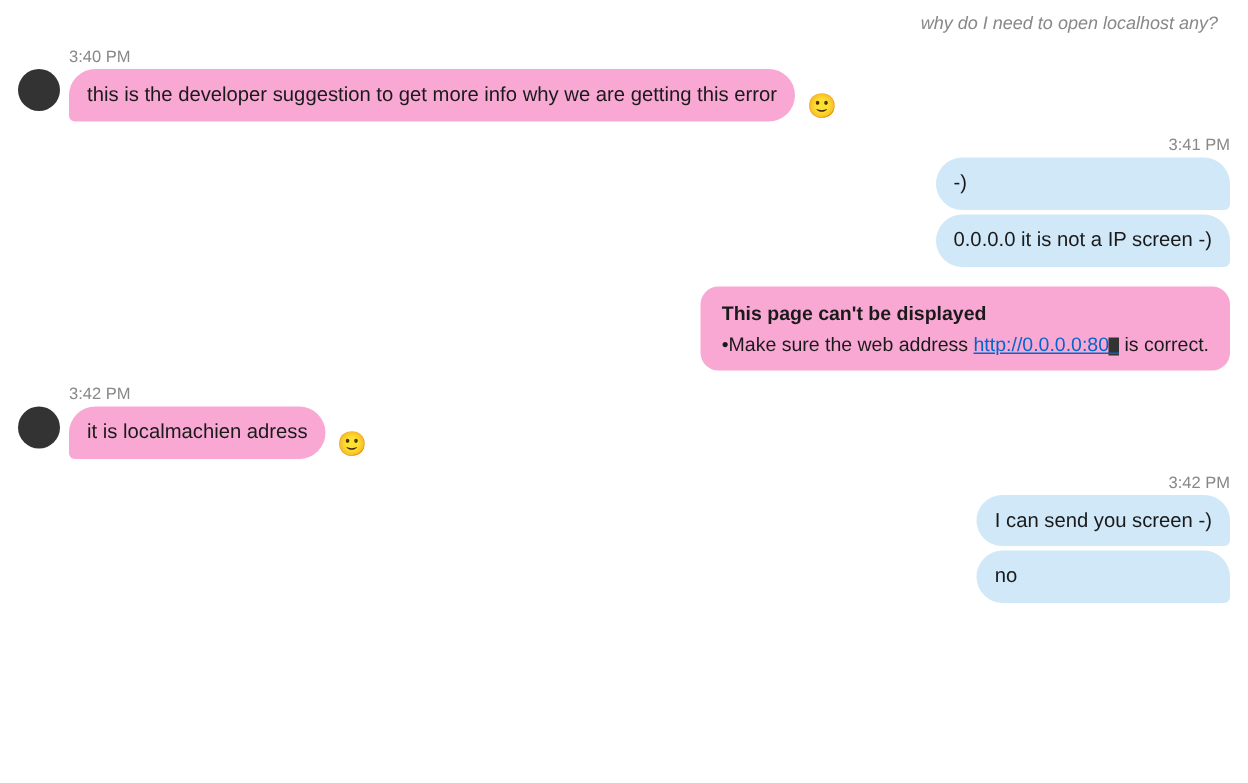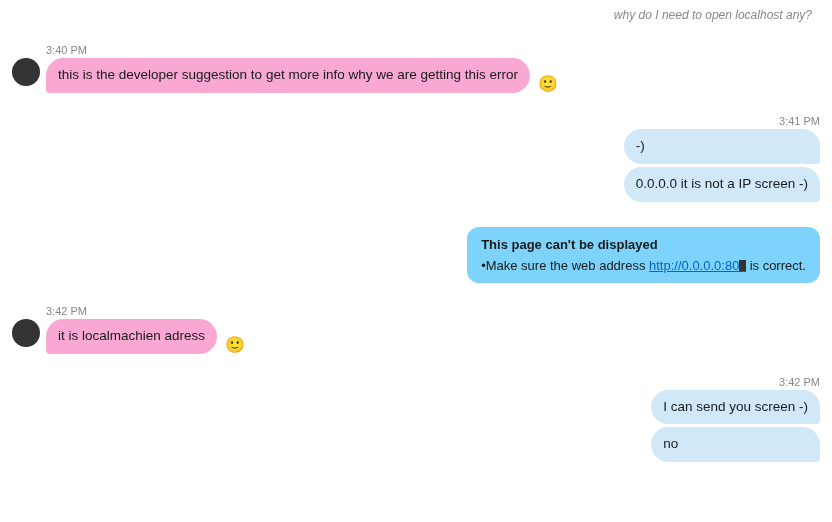--- a/index.html
+++ b/index.html
@@ -17,21 +17,21 @@
       overflow: hidden;
       position: relative;
     }
 
     .chat-container {
       width: 100%;
       height: 100%;
       display: flex;
       flex-direction: column;
       padding: 8px 12px;
-      gap: 20px;
+      gap: 8px;
       overflow: hidden;
     }
 
     .message-row {
       display: flex;
       width: 100%;
       margin-bottom: 2px;
     }
 
     .message-row.left {
@@ -99,21 +99,21 @@
       margin-left: 4px;
     }
 
     .message-with-emoji {
       display: flex;
       align-items: flex-end;
       gap: 4px;
     }
 
     .screenshot-bubble {
-      background-color: #7dd3fc;
+      background-color: #f9a8d4;
       border-radius: 12px;
       padding: 10px 14px;
       max-width: 380px;
       font-size: 13px;
       color: #1a1a1a;
     }
 
     .screenshot-bubble .bullet-line {
       margin-top: 6px;
     }

